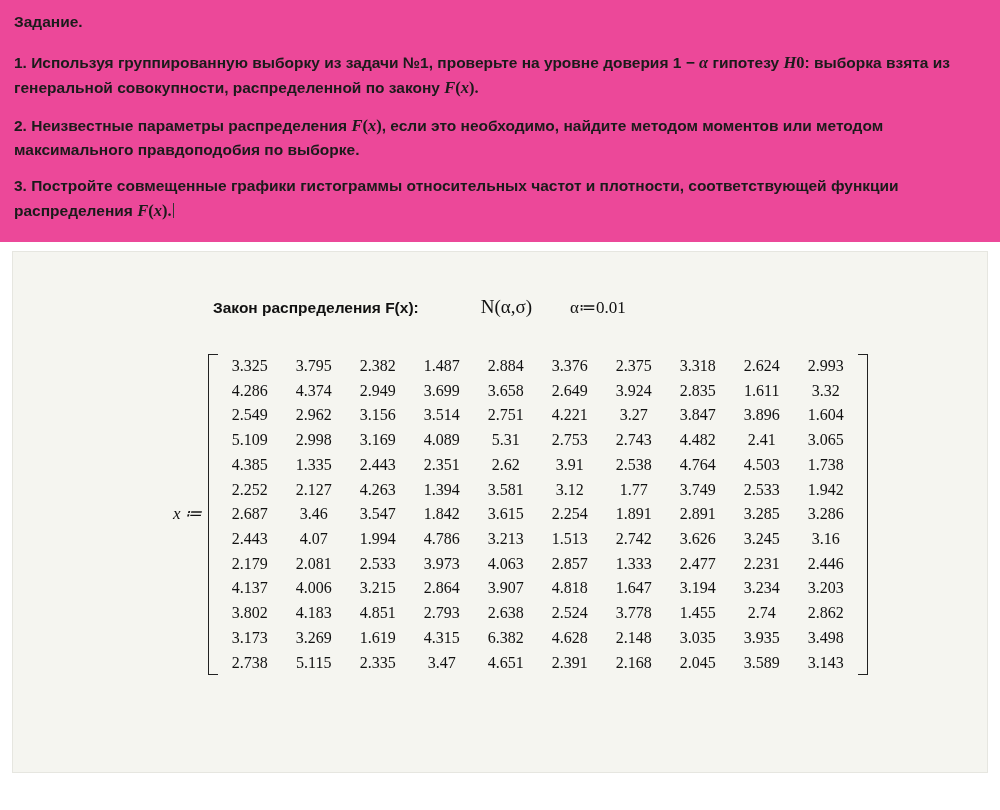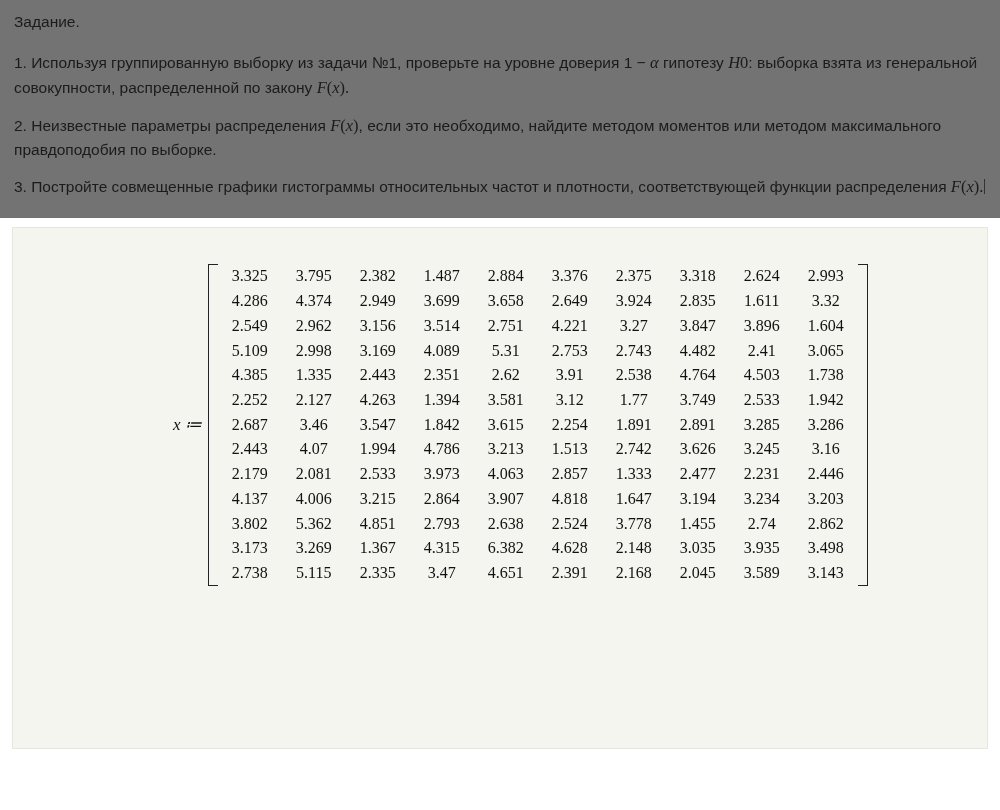--- a/index.html
+++ b/index.html
@@ -9,21 +9,22 @@
   body {
     width: 1000px;
     height: 810px;
     background: #ffffff;
     font-family: "Liberation Sans", sans-serif;
     color: #1a1a1a;
     overflow: hidden;
   }
   .task-block {
     padding: 10px 14px 6px 14px;
-    background: #737373;
+    background: #ec4899;
+    font-weight: bold;
   }
   .task-line {
     font-size: 15.5px;
     line-height: 1.52;
     margin: 0 0 13px 0;
     color: #1b1b1b;
   }
   .task-line:first-child {
     margin-bottom: 16px;
   }
@@ -125,20 +126,25 @@
 <body>
 
 <div class="task-block">
   <p class="task-line">Задание.</p>
   <p class="task-line"><span><span>1. Используя группированную выборку из задачи №1, проверьте на уровне доверия 1 − </span><span class="mi">α</span><span> гипотезу </span><span class="mi">H</span><span class="mi-up">0</span><span>: выборка взята из генеральной совокупности, распределенной по закону </span><span class="mi">F</span><span class="mi-up">(</span><span class="mi">x</span><span class="mi-up">).</span></span></p>
   <p class="task-line"><span><span>2. Неизвестные параметры распределения </span><span class="mi">F</span><span class="mi-up">(</span><span class="mi">x</span><span class="mi-up">)</span><span>, если это необходимо, найдите методом моментов или методом максимального правдоподобия по выборке.</span></span></p>
   <p class="task-line tight"><span><span> 3. Постройте совмещенные графики гистограммы относительных частот и плотности, соответствующей функции распределения </span><span class="mi">F</span><span class="mi-up">(</span><span class="mi">x</span><span class="mi-up">).</span></span><span class="caret"></span></p>
 </div>
 
 <div class="panel">
+  <div class="law-row">
+    <span class="law-label">Закон распределения F(x):</span>
+    <span class="law-formula">N(α,σ)</span>
+    <span class="law-alpha">α≔0.01</span>
+  </div>
 
   <div class="matrix-area">
     <span class="xassign">x ≔</span>
     <span class="bracket left"></span>
     <table class="matrix">
       <tbody>
           <tr>
             <td>3.325</td>
             <td>3.795</td>
             <td>2.382</td>
@@ -253,34 +259,34 @@
             <td>2.864</td>
             <td>3.907</td>
             <td>4.818</td>
             <td>1.647</td>
             <td>3.194</td>
             <td>3.234</td>
             <td>3.203</td>
           </tr>
           <tr>
             <td>3.802</td>
-            <td>5.362</td>
+            <td>4.183</td>
             <td>4.851</td>
             <td>2.793</td>
             <td>2.638</td>
             <td>2.524</td>
             <td>3.778</td>
             <td>1.455</td>
             <td>2.74</td>
             <td>2.862</td>
           </tr>
           <tr>
             <td>3.173</td>
             <td>3.269</td>
-            <td>1.367</td>
+            <td>1.619</td>
             <td>4.315</td>
             <td>6.382</td>
             <td>4.628</td>
             <td>2.148</td>
             <td>3.035</td>
             <td>3.935</td>
             <td>3.498</td>
           </tr>
           <tr>
             <td>2.738</td>

